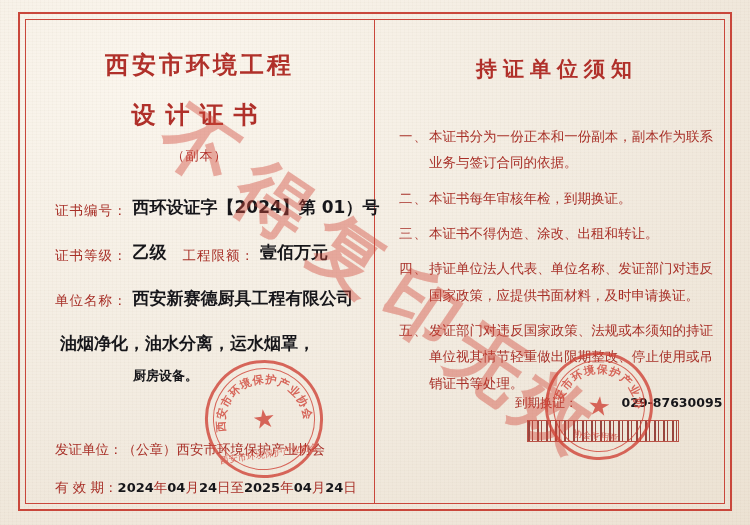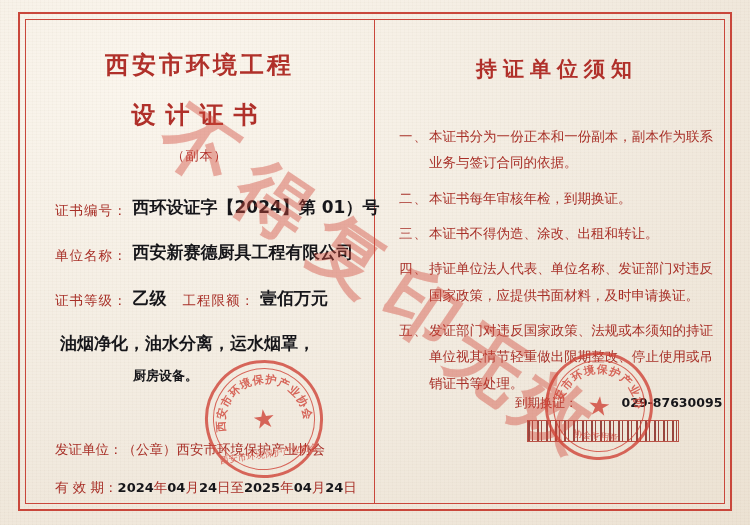--- a/index.html
+++ b/index.html
@@ -287,30 +287,30 @@
       <div class="title-sub">（副本）</div>
     </div>
 
     <div class="fields">
       <div class="field-row">
         <span class="field-label">证书编号：</span>
         <span class="field-value ink">西环设证字【2024】第 01）号</span>
       </div>
 
       <div class="field-row">
-        <span class="field-label">单位名称：</span>
-        <span class="field-value ink">西安新赛德厨具工程有限公司</span>
-      </div>
-
-      <div class="field-row">
         <span class="field-label">证书等级：</span>
         <span class="field-value ink">乙级</span>
         <span class="field-gap"></span>
         <span class="field-label">工程限额：</span>
         <span class="field-value ink">壹佰万元</span>
+      </div>
+
+      <div class="field-row">
+        <span class="field-label">单位名称：</span>
+        <span class="field-value ink">西安新赛德厨具工程有限公司</span>
       </div>
 
       <div class="field-wrap">
         <div class="field-row">
           <span class="field-value ink">油烟净化，油水分离，运水烟罩，</span>
         </div>
         <div class="field-multiline">厨房设备。</div>
       </div>
     </div>
 

